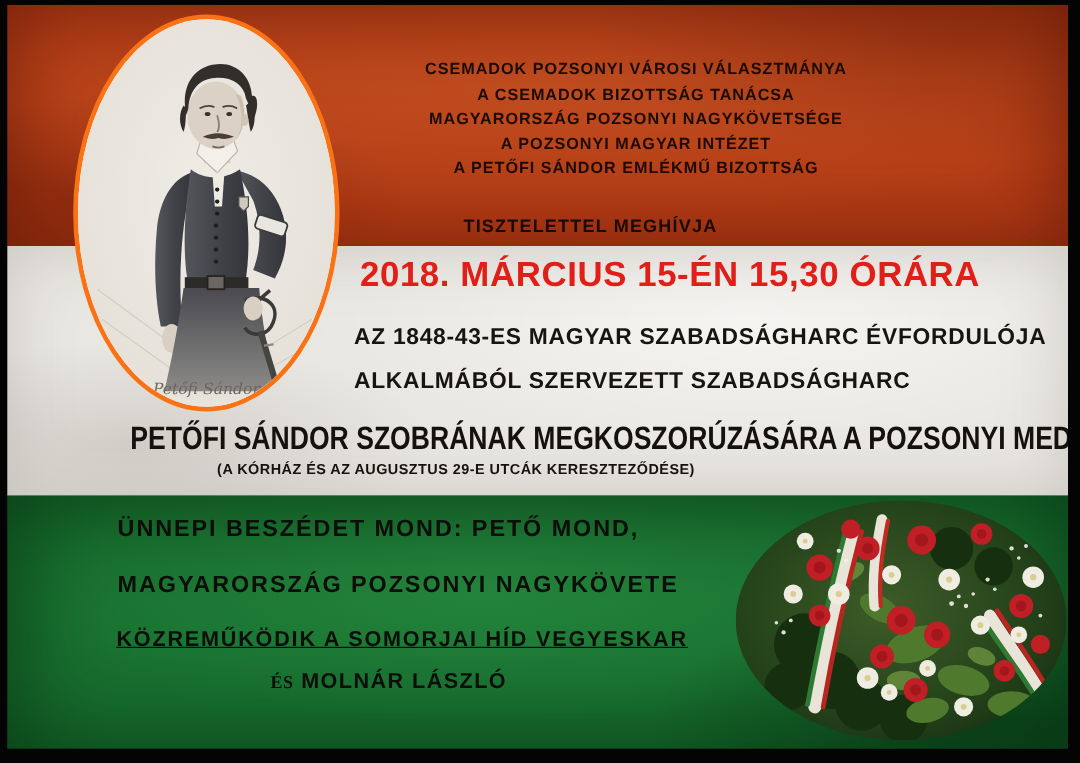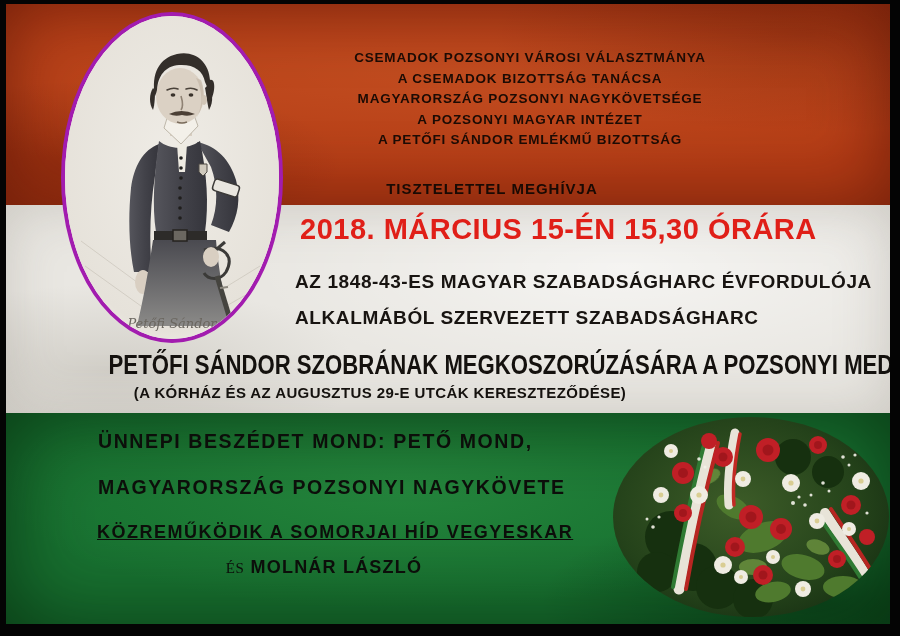--- a/index.html
+++ b/index.html
@@ -41,30 +41,30 @@
   .invite{left:286px;top:176px;width:400px;text-align:center;
     font-size:15px;letter-spacing:1px;color:#190a04;}
   .datetime{left:294px;top:209px;width:480px;text-align:center;
     font-size:29px;letter-spacing:.5px;color:#e01f18;}
   .occasion{left:289px;top:260px;font-size:19px;line-height:36px;
     letter-spacing:.6px;color:#181411;font-weight:bold;position:absolute;white-space:nowrap;}
   .event-wrap{left:0;top:346px;width:884px;text-align:center;color:#14110e;}
   .event-line{display:inline-block;font-size:27px;letter-spacing:0;
     transform:scaleX(.82);transform-origin:center;}
   .location-note{left:0;top:380px;width:748px;text-align:center;
-    font-size:15px;letter-spacing:.4px;color:#14110e;}
+    font-size:12px;letter-spacing:.4px;color:#14110e;}
   .speech1{left:92px;top:426px;font-size:19.5px;letter-spacing:1.6px;color:#0c0e0a;}
   .speech2{left:92px;top:472px;font-size:19.5px;letter-spacing:1.6px;color:#0c0e0a;}
   .perf1{left:91px;top:518px;font-size:18px;letter-spacing:1.5px;color:#0c0e0a;text-decoration:underline;}
   .perf2{left:92px;top:553px;width:452px;text-align:center;
     font-size:18px;letter-spacing:1.2px;color:#0c0e0a;}
-  .and{font-family:"Liberation Serif",serif;font-weight:normal;font-size:15px;letter-spacing:.5px;}
+  .and{font-family:"Liberation Serif",serif;font-weight:bold;font-size:15px;letter-spacing:.5px;}
   .portrait{
     position:absolute;left:55px;top:8px;width:214px;height:323px;
-    background:#f6f4f0;border:4px solid #a21caf;border-radius:50%;overflow:hidden;
+    background:#f6f4f0;border:4px solid #f97316;border-radius:50%;overflow:hidden;
   }
   .portrait svg{display:block;}
   .wreath{
     position:absolute;left:607px;top:413px;width:276px;height:200px;
     border-radius:50%;overflow:hidden;
   }
   .wreath svg{display:block;}
 </style>
 </head>
 <body>

